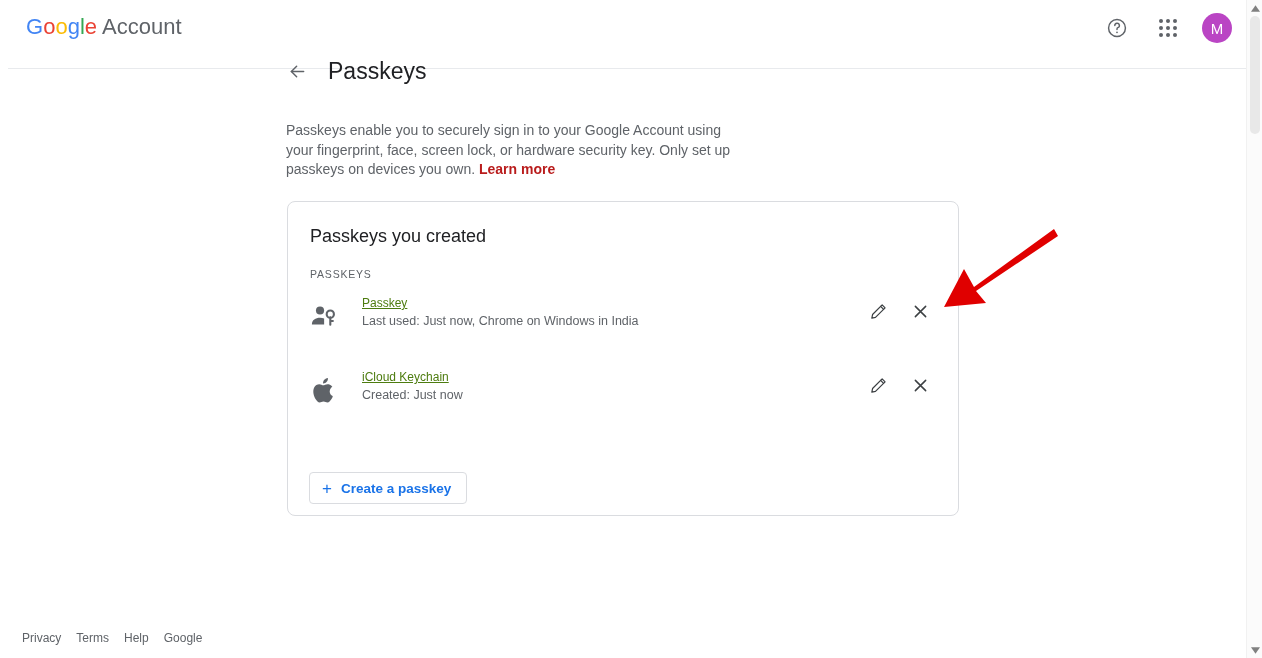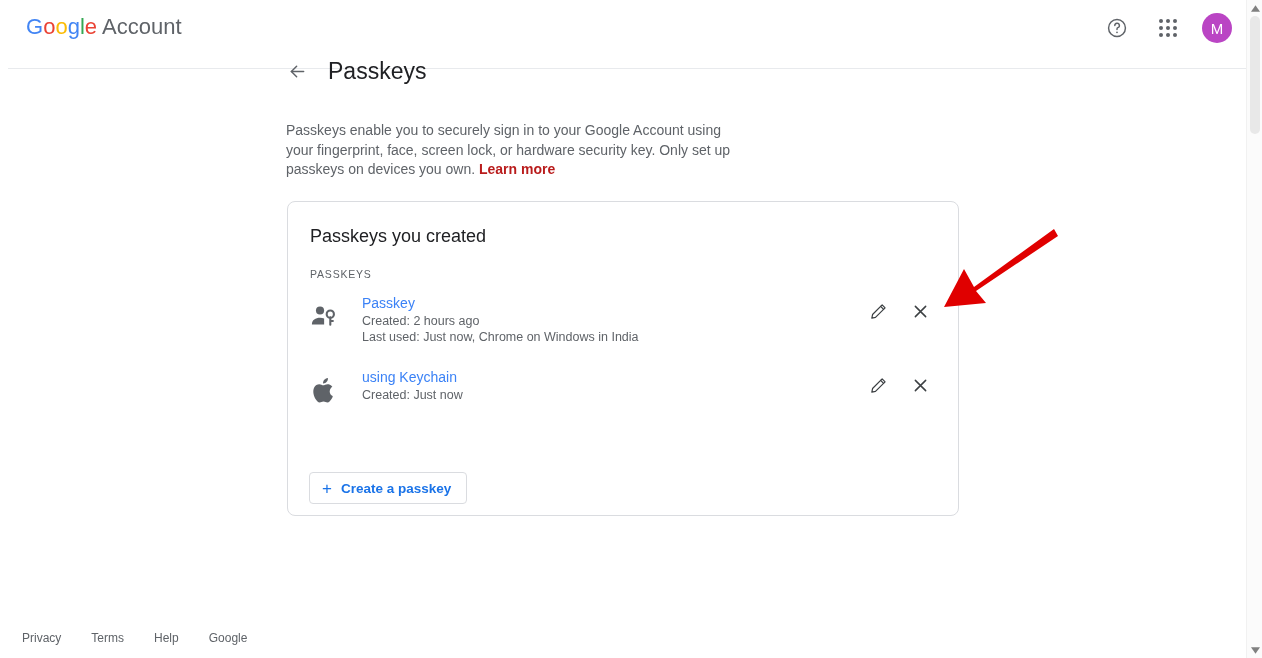--- a/index.html
+++ b/index.html
@@ -56,39 +56,39 @@
   .section-label {
     position:absolute; left: 22px; top: 66px;
     font-size: 10.5px; letter-spacing: 0.8px; color:#5f6368; font-weight:500;
   }
 
   .pk-row { position:absolute; left: 22px; width: 628px; height: 64px; display:flex; align-items:flex-start; }
   .pk-row.r0 { top: 90px; }
   .pk-row.r1 { top: 164px; }
   .pk-icon { width: 40px; height: 44px; display:flex; align-items:center; justify-content:flex-start; flex:0 0 52px; padding-top: 4px; }
   .pk-text { flex:1 1 auto; padding-top: 2px; }
-  .pk-name { font-size: 14px; color:#3b82f6; line-height: 19px; }
+  .pk-name { font-size: 12px; color:#4d7c0f; line-height: 19px; text-decoration: underline; }
   .pk-meta { font-size: 12.5px; color:#5f6368; line-height: 16px; }
   .pk-actions { display:flex; align-items:center; gap: 16px; padding-top: 6px; margin-right: 5px; }
   .act-btn { width: 26px; height: 26px; display:flex; align-items:center; justify-content:center; cursor:pointer; border-radius:50%; }
 
   .create-btn {
     position:absolute; left: 21px; top: 270px; height: 32px;
     display:flex; align-items:center; gap: 9px; padding: 0 15px 0 12px;
     border: 1px solid #dadce0; border-radius: 4px; background:#fff;
     color:#1a73e8; font-size: 13.5px; font-weight: 600; cursor:pointer;
     font-family:"Liberation Sans", sans-serif;
   }
   .plus { font-size: 17px; font-weight: 400; line-height: 1; }
 
   
   .red-arrow { position:absolute; left: 930px; top: 225px; width: 135px; height: 100px; pointer-events:none; }
 
   
-  .footer { position:absolute; left: 22px; bottom: 13px; display:flex; gap: 30px; text-align: center; }
+  .footer { position:absolute; left: 22px; bottom: 13px; display:flex; gap: 15px; text-align: center; }
   .footer a { font-size: 12px; color:#5f6368; text-decoration:none; }
 
   
   .scrollbar { position:absolute; right:0; top:0; width: 16px; height: 658px; background:#fbfbfb; border-left:1px solid #f1f1f1; }
   .sb-arrow { position:absolute; left:0; width:16px; height:16px; display:flex; align-items:center; justify-content:center; cursor:pointer; }
   .sb-arrow.up { top:0; } .sb-arrow.down { bottom:0; }
   .sb-thumb { position:absolute; left: 3px; top: 16px; width: 10px; height: 118px; background:#e8e8e8; border-radius:5px; cursor:pointer; }
 </style>
 </head>
 <body>
@@ -148,21 +148,20 @@
       <span class="pk-icon">
         <svg width="28" height="28" viewBox="0 0 24 24" fill="#5f6368">
           <circle cx="8.6" cy="7.3" r="3.5"></circle>
           <path d="M1.6 19.2c0-3.6 3.2-5.6 7-5.6 1.3 0 2.5.2 3.5.6v5H1.6z"></path>
           <circle cx="17.4" cy="10.4" r="3.1" fill="none" stroke="#5f6368" stroke-width="1.8"></circle>
           <path d="M17.4 13.2v6.2M17.4 16.3h2.2" stroke="#5f6368" stroke-width="1.8" stroke-linecap="round"></path>
         </svg>
       </span>
       <span class="pk-text">
         <span class="pk-name" style="display:block">Passkey</span>
-        <span class="pk-meta" style="display:block">Created: 2 hours ago</span>
         <span class="pk-meta" style="display:block">Last used: Just now, Chrome on Windows in India</span>
       </span>
       <span class="pk-actions">
         <span class="act-btn">
           <svg width="19" height="19" viewBox="0 0 24 24" fill="none" stroke="#3c4043" stroke-width="1.55" stroke-linecap="round" stroke-linejoin="round">
             <path d="M16.6 3.7l3.7 3.7L8.2 19.5l-4.6.9.9-4.6z"></path>
             <path d="M14.7 5.6l3.7 3.7"></path>
           </svg>
         </span>
         <span class="act-btn">
@@ -174,21 +173,21 @@
     </div>
 
     <div class="pk-row r1">
       <span class="pk-icon">
         <svg width="27" height="31" viewBox="0 0 24 28" fill="#5f6368">
           <path d="M17.6 14.7c0-2.8 2.3-4.1 2.4-4.2-1.3-1.9-3.3-2.2-4-2.2-1.7-.2-3.3 1-4.2 1-.9 0-2.2-1-3.6-1-1.9 0-3.6 1.1-4.5 2.8-1.9 3.3-.5 8.3 1.4 11 .9 1.3 2 2.8 3.4 2.8 1.4-.1 1.9-.9 3.5-.9 1.6 0 2.1.9 3.6.9 1.5 0 2.4-1.3 3.3-2.7 1-1.5 1.5-3 1.5-3.1-.1 0-2.8-1.1-2.8-4.4z"></path>
           <path d="M14.9 6.2c.8-.9 1.3-2.2 1.1-3.5-1.1.1-2.5.8-3.3 1.7-.7.8-1.3 2.1-1.1 3.3 1.2.1 2.5-.6 3.3-1.5z"></path>
         </svg>
       </span>
       <span class="pk-text">
-        <span class="pk-name" style="display:block">using Keychain</span>
+        <span class="pk-name" style="display:block">iCloud Keychain</span>
         <span class="pk-meta" style="display:block">Created: Just now</span>
       </span>
       <span class="pk-actions">
         <span class="act-btn">
           <svg width="19" height="19" viewBox="0 0 24 24" fill="none" stroke="#3c4043" stroke-width="1.55" stroke-linecap="round" stroke-linejoin="round">
             <path d="M16.6 3.7l3.7 3.7L8.2 19.5l-4.6.9.9-4.6z"></path>
             <path d="M14.7 5.6l3.7 3.7"></path>
           </svg>
         </span>
         <span class="act-btn">

